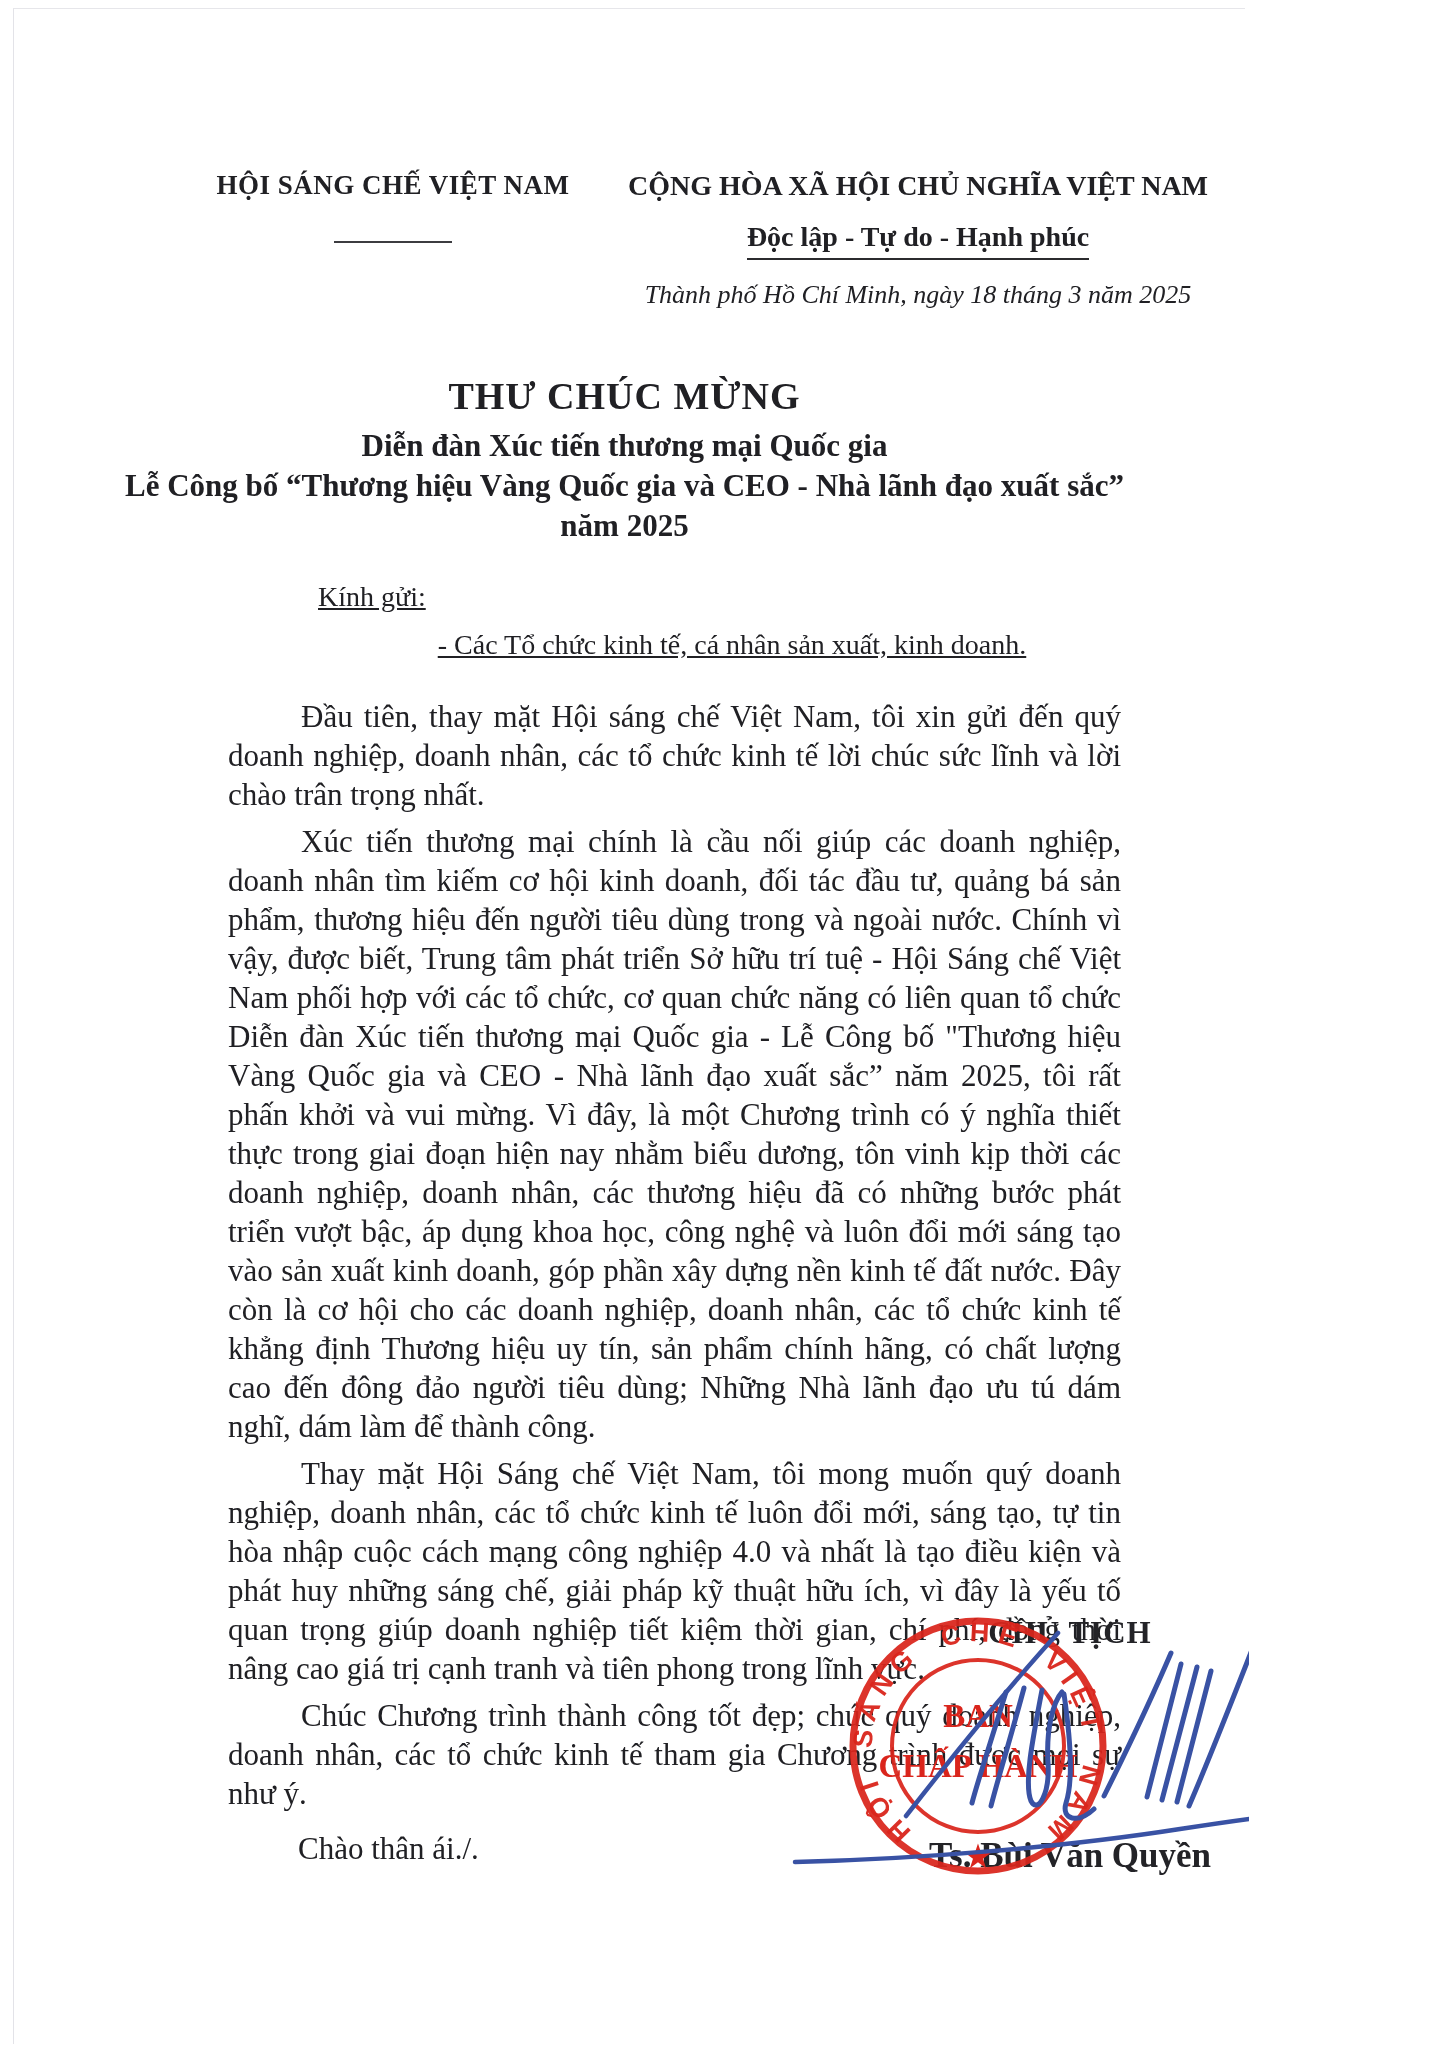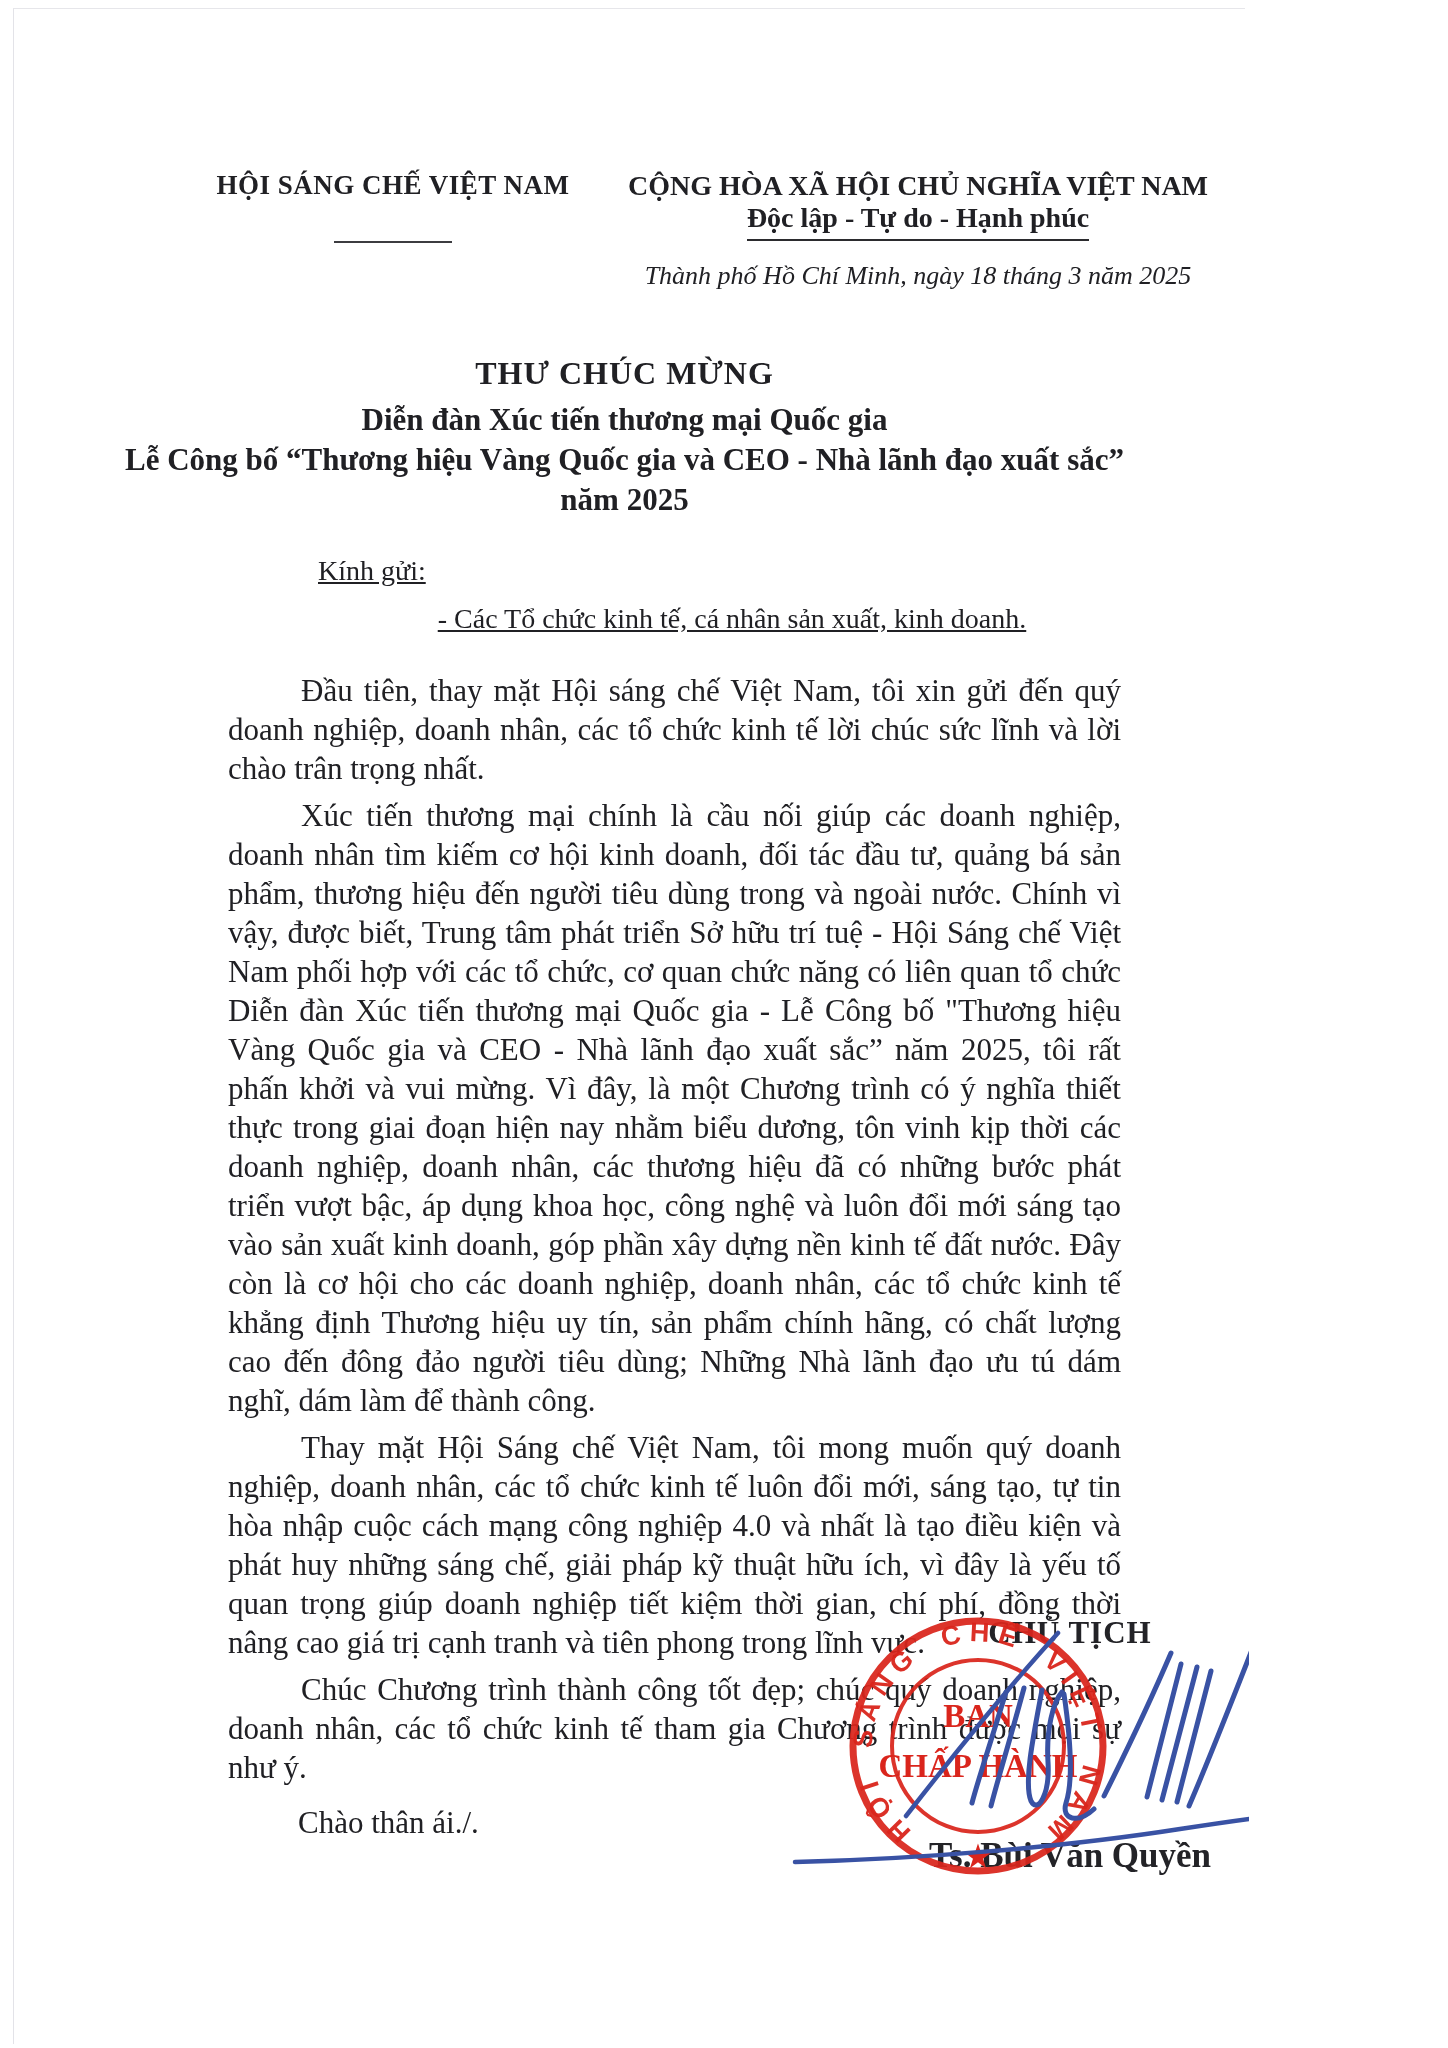--- a/index.html
+++ b/index.html
@@ -19,26 +19,26 @@
   
   .letterhead{
     display:flex;
     padding:170px 90px 0 158px;
   }
   .lh-left{width:470px;text-align:center;flex:none;}
   .org-name{font-weight:bold;font-size:27px;letter-spacing:.5px;white-space:nowrap;}
   .org-rule{width:118px;height:0;border-top:2.5px solid #3c3c40;margin:40px auto 0;}
   .lh-right{flex:1;text-align:center;}
   .national-title{font-weight:bold;font-size:28px;white-space:nowrap;}
-  .motto{font-weight:bold;font-size:28px;margin-top:0;}
+  .motto{font-weight:bold;font-size:28px;margin-top:19px;}
   .motto span{display:inline-block;border-bottom:2.5px solid #2b2b2e;padding-bottom:5px;}
   .date-line{font-style:italic;font-size:26px;margin-top:20px;white-space:nowrap;}
   
   .title-block{text-align:center;margin-top:64px;}
-  .doc-title{font-weight:bold;font-size:32px;letter-spacing:1px;}
+  .doc-title{font-weight:bold;font-size:38px;letter-spacing:1px;}
   .doc-sub{font-weight:bold;font-size:31px;line-height:40px;}
   .doc-sub.first{margin-top:8px;}
   
   .content{padding:0 128px 0 158px;}
   .salutation{
     display:grid;grid-template-columns:auto 1fr;column-gap:12px;
     margin:27px 0 0 160px;
     font-size:28px;line-height:48px;text-decoration:underline;
   }
   .salutation .label{grid-row:1;}

